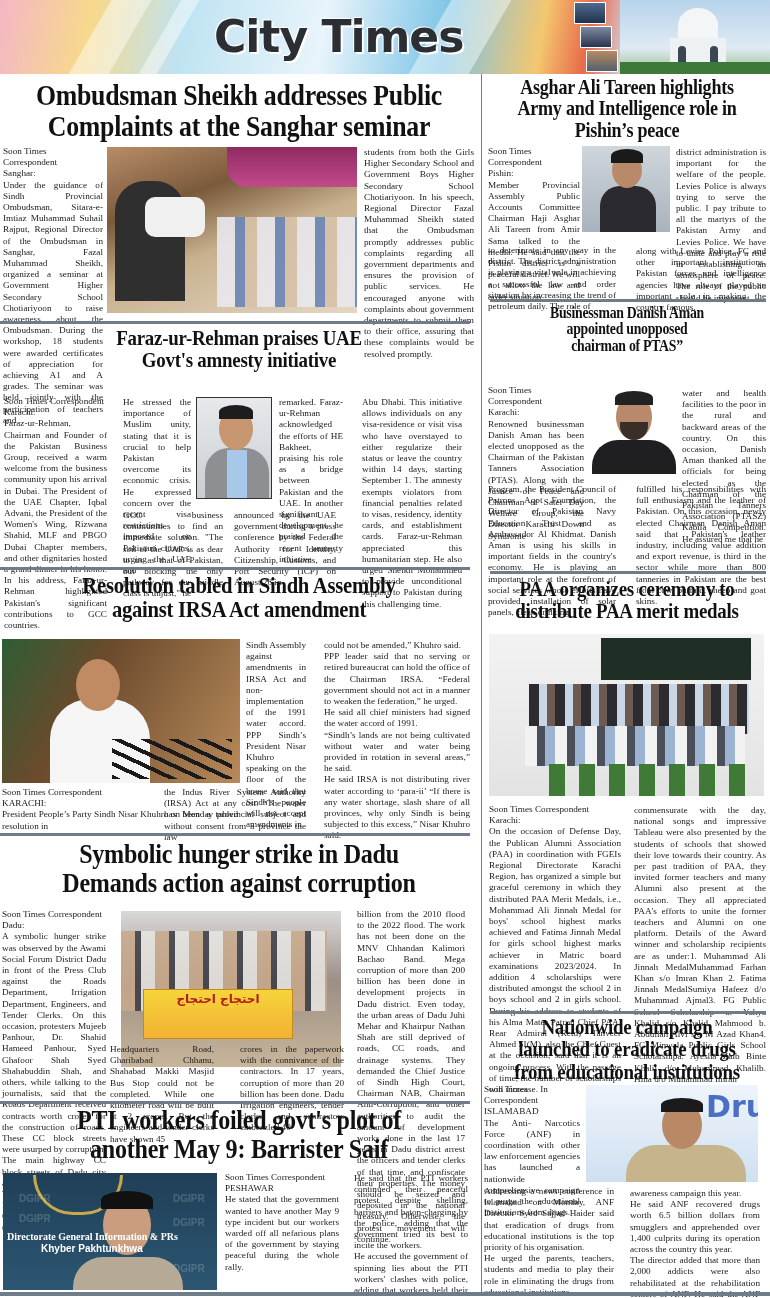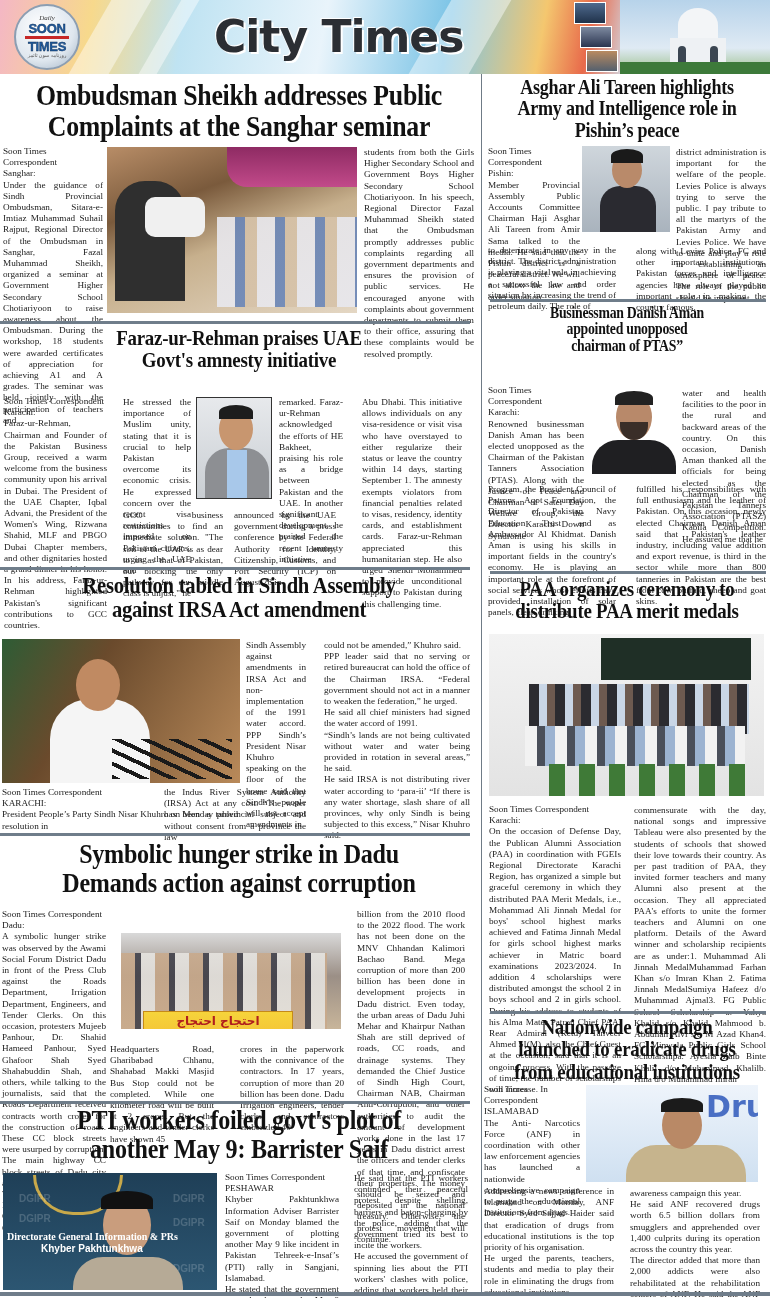--- a/index.html
+++ b/index.html
@@ -103,27 +103,20 @@
   .ph-saif .hair { position:absolute; left:98px; top:18px; width:52px; height:18px; background:#111; border-radius:50% 50% 0 0; }
   .bottom-rule { position:absolute; left:0; top:1292px; width:770px; height:4px; background:#6f7d8a; }
 </style>
 </head>
 <body>
 
 <header class="masthead">
   <div class="streak" style="left:90px;top:0;width:40px;height:74px;"></div>
   <div class="streak" style="left:160px;top:0;width:18px;height:74px;"></div>
   <div class="streak" style="left:430px;top:0;width:60px;height:74px;"></div>
-  <div class="logo">
-    <span class="daily">Daily</span>
-    <span class="soon">SOON</span>
-    <span class="bar"></span>
-    <span class="times">TIMES</span>
-    <span class="urdu">روزنامہ سون ٹائمز</span>
-  </div>
   <div class="brand">City Times</div>
   <div class="mast-photos">
     <div class="mast-photo" style="left:14px;top:2px;background:linear-gradient(180deg,#4f6a8e,#20324a);"></div>
     <div class="mast-photo" style="left:20px;top:26px;background:linear-gradient(180deg,#7e8aa0,#2b3550);"></div>
     <div class="mast-photo" style="left:26px;top:50px;background:linear-gradient(180deg,#b98a60,#54606e);"></div>
   </div>
   <div class="mausoleum">
     <div class="dome"></div>
     <div class="base"></div>
     <div class="arch" style="left:58px;"></div>
@@ -306,21 +299,21 @@
 <article>
   <h2 class="headline" style="left:0;top:840px;width:478px;font-size:28px;">
     <div class="cond">Symbolic hunger strike in Dadu</div>
     <div class="cond">Demands action against corruption</div>
   </h2>
   <div class="body" style="left:2px;top:909px;width:104px;">
     <p class="byline">Soon Times Correspondent</p>
     <p class="byline">Dadu:</p>
     <p>A symbolic hunger strike was observed by the Awami Social Forum District Dadu in front of the Press Club against the Roads Department, Irrigation Department, Engineers, and Tender Clerks. On this occasion, protesters Mujeeb Panhour, Dr. Shahid Hameed Panhour, Syed Ghafoor Shah Syed Shahabuddin Shah, and others, while talking to the journalists, said that the Roads Department received contracts worth crores for the construction of roads. These CC block streets were usurped by corruption. The main highway CC block streets of Dadu city are completely destroyed. The CC block roads of Dadu city's Soumra Brohi Colony, Benazir Colony, Gulshan Sulaiman Colony,</p>
   </div>
-  <div class="photo ph-dadu" style="left:121px;top:933px;width:220px;height:96px;">
+  <div class="photo ph-dadu" style="left:121px;top:911px;width:220px;height:156px;">
     <div class="crowd"></div>
     <div class="banner">
         <span>احتجاج   احتجاج</span>
       </div>
   </div>
   <div class="body" style="left:110px;top:1044px;width:104px;">
     <p>Headquarters Road, Gharibabad Chhanu, Shahabad Makki Masjid Bus Stop could not be completed. While one kilometer road will be built at 2 crores. But the engineers and tender clerks have shown 45</p>
   </div>
   <div class="body" style="left:240px;top:1044px;width:104px;">
     <p>crores in the paperwork with the connivance of the contractors. In 17 years, corruption of more than 20 billion has been done. Dadu Irrigation engineers, tender clerks, and contractors embezzled 40</p>
@@ -376,21 +369,20 @@
     <div class="wm" style="left:170px;top:90px;">DGIPR</div>
     <div class="vest"></div>
     <div class="head"></div>
     <div class="hair"></div>
     <div class="caption1">Directorate General Information &amp; PRs</div>
     <div class="caption2">Khyber Pakhtunkhwa</div>
   </div>
   <div class="body" style="left:225px;top:1172px;width:114px;">
     <p class="byline">Soon Times Correspondent</p>
     <p class="byline">PESHAWAR</p>
-    <p>Khyber Pakhtunkhwa Information Adviser Barrister Saif on Monday blamed the government of plotting another May 9 like incident in Pakistan Tehreek-e-Insaf’s (PTI) rally in Sangjani, Islamabad.</p>
     <p>He stated that the government wanted to have another May 9 type incident but our workers warded off all nefarious plans of the government by staying peaceful during the whole rally.</p>
   </div>
   <div class="body" style="left:354px;top:1173px;width:114px;">
     <p>He said that the PTI workers continued their peaceful protest despite shelling, barriers and baton-charging by the police, adding that the government tried its best to incite the workers.</p>
     <p>He accused the government of spinning lies about the PTI workers' clashes with police, adding that workers held their nerves and did not lose their calm to avoid fake cases, which he said, the government was trying to lodge.</p>
   </div>
 </article>
 
 <div class="bottom-rule"></div>
 

